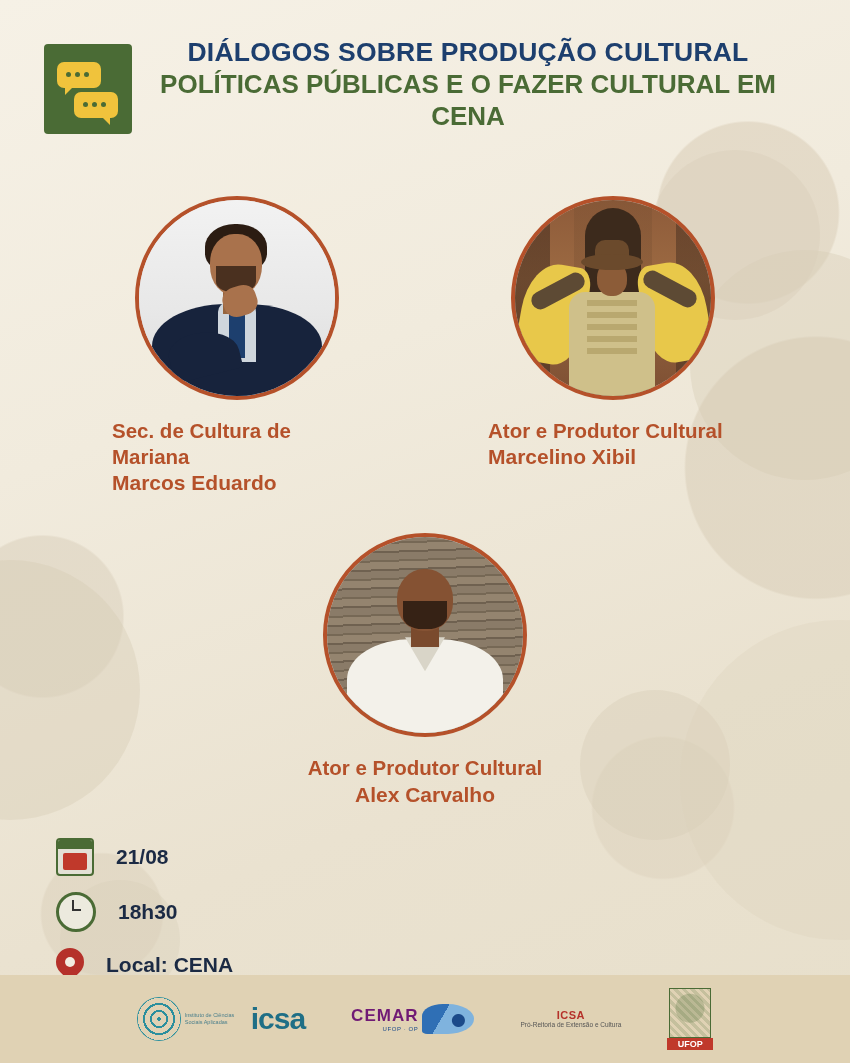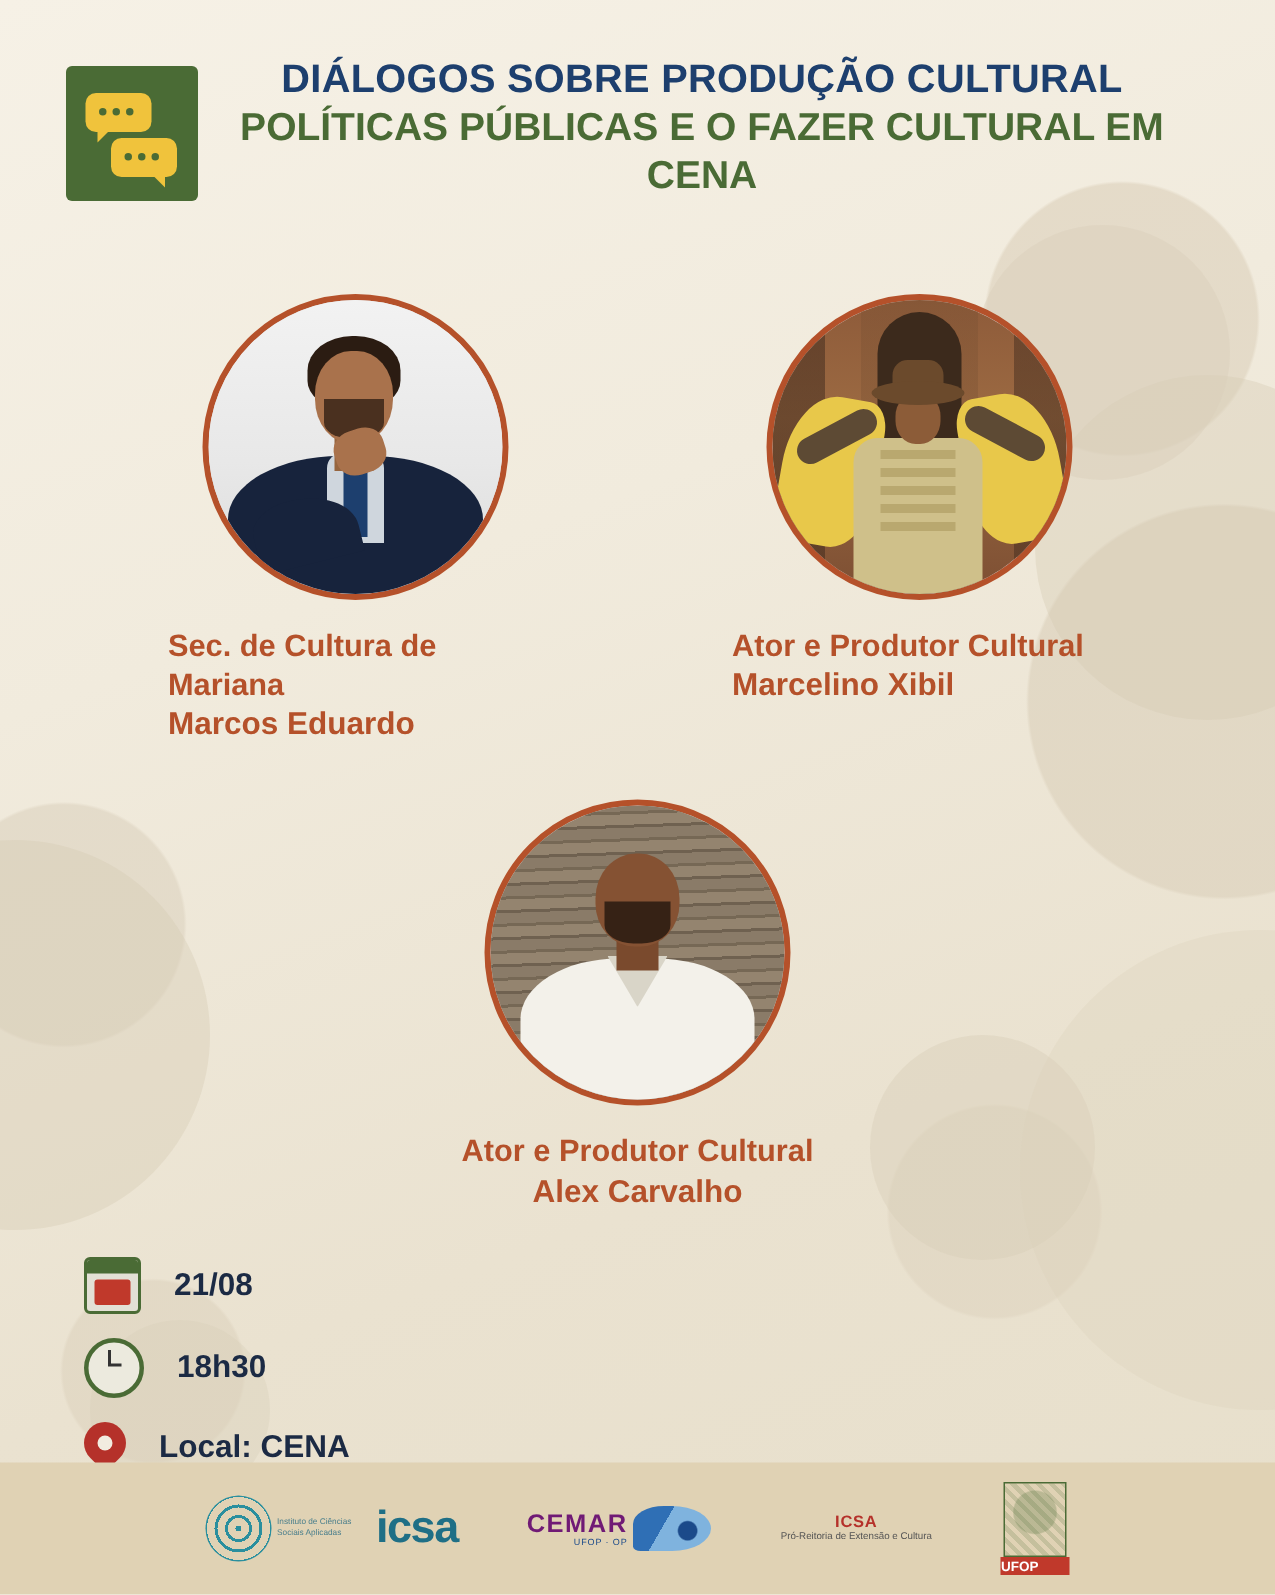--- a/index.html
+++ b/index.html
@@ -283,21 +283,21 @@
     width: 52px; height: 30px;
     background: radial-gradient(circle at 70% 55%, #1b4a8a 0 6px, rgba(0,0,0,0) 7px),
                 linear-gradient(120deg, #2f6fb5 0 40%, #7fb3de 40% 100%);
     border-radius: 40% 50% 50% 10%;
   }
   .cemar-text { font-size: 17px; color: #701a75; font-weight: bold; letter-spacing: 1px; }
   .cemar-sub { font-size: 6px; color: #1b4a8a; letter-spacing: .6px; }
   .proex { text-align: center; }
   .proex-title { font-size: 11px; color: #b5312a; font-weight: bold; letter-spacing: .5px; }
   .proex-sub { font-size: 6.5px; color: #555; line-height: 1.3; }
-  .ufop { width: 46px; }
+  .ufop { width: 46px; text-align: center; }
   .ufop-crest {
     width: 40px; height: 48px; margin: 0 auto;
     border: 1.5px solid #4a6b35;
     background:
       radial-gradient(circle at 50% 40%, rgba(74,107,53,.25) 0 14px, rgba(0,0,0,0) 15px),
       repeating-linear-gradient(45deg, rgba(74,107,53,.18) 0 3px, rgba(0,0,0,0) 3px 6px);
   }
   .ufop-label { font-size: 9px; color: #fff; background: #c0392b; font-weight: bold; padding: 1px 0; }
 </style>
 </head>

